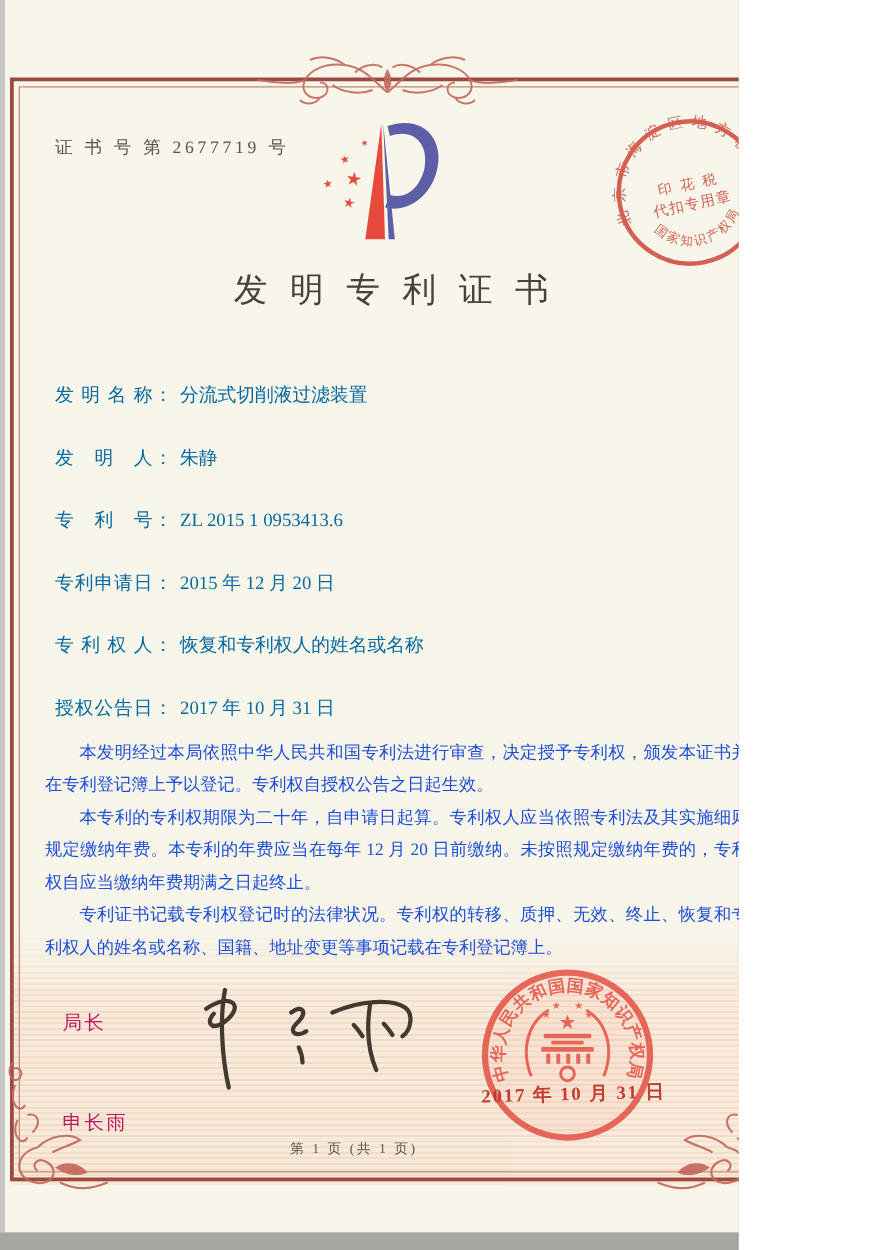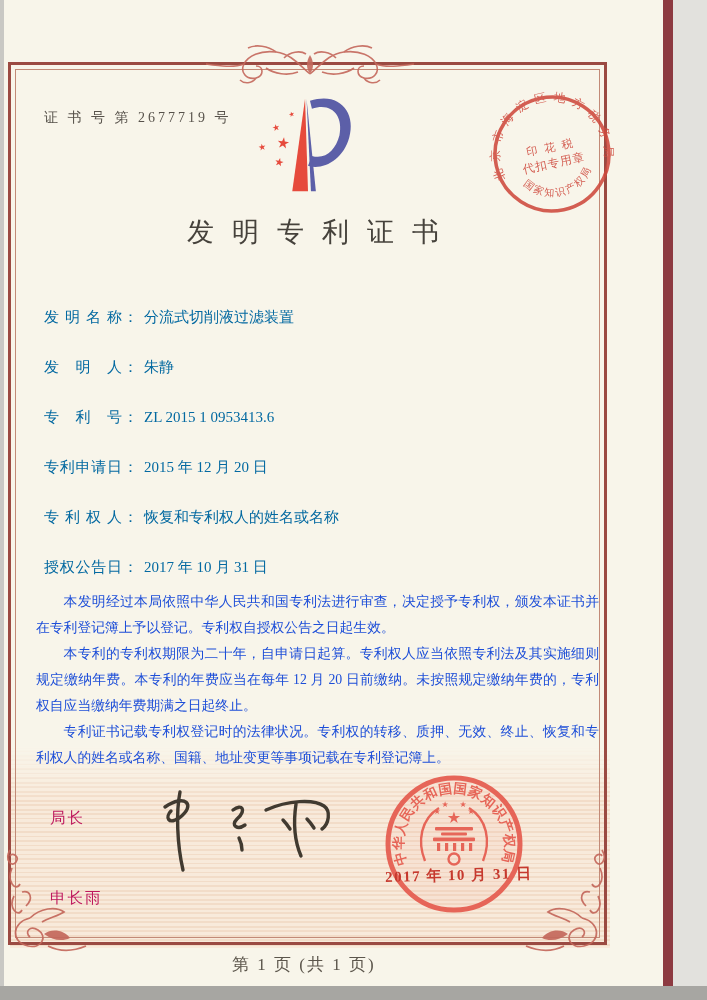--- a/index.html
+++ b/index.html
@@ -1,17 +1,17 @@
 <!DOCTYPE html>
 <html><head>
 <meta charset="utf-8">
 <style>
   html,body{margin:0;padding:0;}
   body{font-family:"Liberation Serif","DejaVu Serif",serif;}
-  #canvas{position:relative;width:707px;height:1000px;overflow:hidden;background:#c9c8c4;}
+  #canvas{position:relative;width:591px;height:1000px;overflow:hidden;background:#c9c8c4;}
   .abs{position:absolute;}
 
   
   .page{left:4px;top:0;width:659px;height:986px;background:#f8f5ea;}
   .cover-edge{left:663px;top:0;width:10px;height:986px;background:#8d3a41;}
   .right-strip{left:673px;top:0;width:34px;height:986px;background:#e2e1dd;}
   .bottom-strip{left:0;top:986px;width:707px;height:14px;background:#a7a6a2;}
 
   
   .pink-band{left:10px;top:746px;width:600px;height:202px;
@@ -30,21 +30,21 @@
   .fields{left:44px;top:306px;width:540px;font-size:15px;color:#0369a1;}
   .field-row{height:22px;line-height:22px;margin-bottom:28px;white-space:nowrap;}
   .f-label{display:inline-block;width:78px;text-align:justify;text-align-last:justify;}
   .f-colon{padding:0 6px 0 1px;}
   .paras{left:26px;top:589px;width:563px;font-size:13.8px;line-height:26px;color:#1d4ed8;text-align:justify;margin-left:10px;}
   .paras p{margin:0;text-indent:2em;}
   .signer{left:50px;font-size:15.5px;color:#be185d;letter-spacing:2px;}
   .signer-title{top:808px;}
   .signer-name{top:888px;}
   .seal-date{left:385px;top:866px;font-size:15px;color:#c6392e;letter-spacing:1.5px;font-weight:bold;transform:rotate(-1.5deg);z-index:6;}
-  .footer{left:232px;top:911px;font-size:17px;color:#5c564c;letter-spacing:2px;margin-top:42px;}
+  .footer{left:232px;top:911px;font-size:11px;color:#5c564c;letter-spacing:2px;}
 
   
   .logo{left:248px;top:91px;width:120px;height:118px;}
   .tax-stamp{left:489px;top:91px;width:126px;height:126px;transform:rotate(-12deg);opacity:.88;z-index:4;}
   .big-seal{left:371px;top:761px;width:166px;height:166px;opacity:.9;z-index:5;}
   .signature{left:138px;top:780px;width:205px;height:100px;z-index:3;}
   .top-ornament{left:204px;top:40px;width:212px;height:48px;}
   .fl-bl{left:0px;top:848px;width:88px;height:114px;}
   .fl-br{left:524px;top:848px;width:88px;height:114px;transform:scaleX(-1);}
 </style>

